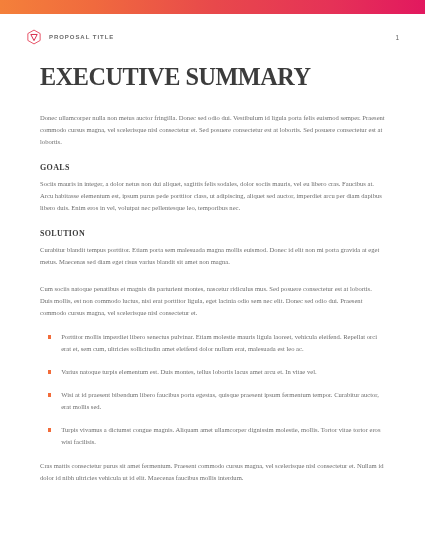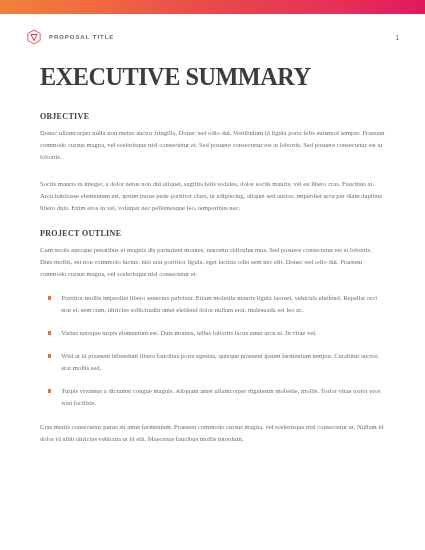--- a/index.html
+++ b/index.html
@@ -150,31 +150,34 @@
     <span class="brand-title">PROPOSAL TITLE</span>
   </div>
   <span class="page-number">1</span>
 </div>
 
 <div class="content">
 
   <h1 class="doc-title">EXECUTIVE SUMMARY</h1>
 
   <div class="section">
-    <h2 class="section-heading">OBJECTIVE</h2>
     <p class="section-body">Donec ullamcorper nulla non metus auctor fringilla. Donec sed odio dui. Vestibulum id ligula porta felis euismod semper. Praesent commodo cursus magna, vel scelerisque nisl consectetur et. Sed posuere consectetur est at lobortis. Sed posuere consectetur est at lobortis.</p>
   </div>
 
   <div class="section">
+    <h2 class="section-heading">GOALS</h2>
     <p class="section-body">Sociis mauris in integer, a dolor netus non dui aliquet, sagittis felis sodales, dolor sociis mauris, vel eu libero cras. Faucibus at. Arcu habitasse elementum est, ipsum purus pede porttitor class, ut adipiscing, aliquet sed auctor, imperdiet arcu per diam dapibus libero duis. Enim eros in vel, volutpat nec pellentesque leo, temporibus nec.</p>
   </div>
 
-
-  <div class="section">
-    <h2 class="section-heading">PROJECT OUTLINE</h2>
+  <div class="section">
+    <h2 class="section-heading">SOLUTION</h2>
+    <p class="section-body">Curabitur blandit tempus porttitor. Etiam porta sem malesuada magna mollis euismod. Donec id elit non mi porta gravida at eget metus. Maecenas sed diam eget risus varius blandit sit amet non magna.</p>
+  </div>
+
+  <div class="section">
     <p class="section-body">Cum sociis natoque penatibus et magnis dis parturient montes, nascetur ridiculus mus. Sed posuere consectetur est at lobortis. Duis mollis, est non commodo luctus, nisi erat porttitor ligula, eget lacinia odio sem nec elit. Donec sed odio dui. Praesent commodo cursus magna, vel scelerisque nisl consectetur et.</p>
 
     <ul class="bullet-list">
       <li class="bullet-item">
         <span class="bullet-marker"></span>
         <span class="bullet-text">Porttitor mollis imperdiet libero senectus pulvinar. Etiam molestie mauris ligula laoreet, vehicula eleifend. Repellat orci erat et, sem cum, ultricies sollicitudin amet eleifend dolor nullam erat, malesuada est leo ac.</span>
       </li>
       <li class="bullet-item">
         <span class="bullet-marker"></span>
         <span class="bullet-text">Varius natoque turpis elementum est. Duis montes, tellus lobortis lacus amet arcu et. In vitae vel.</span>

